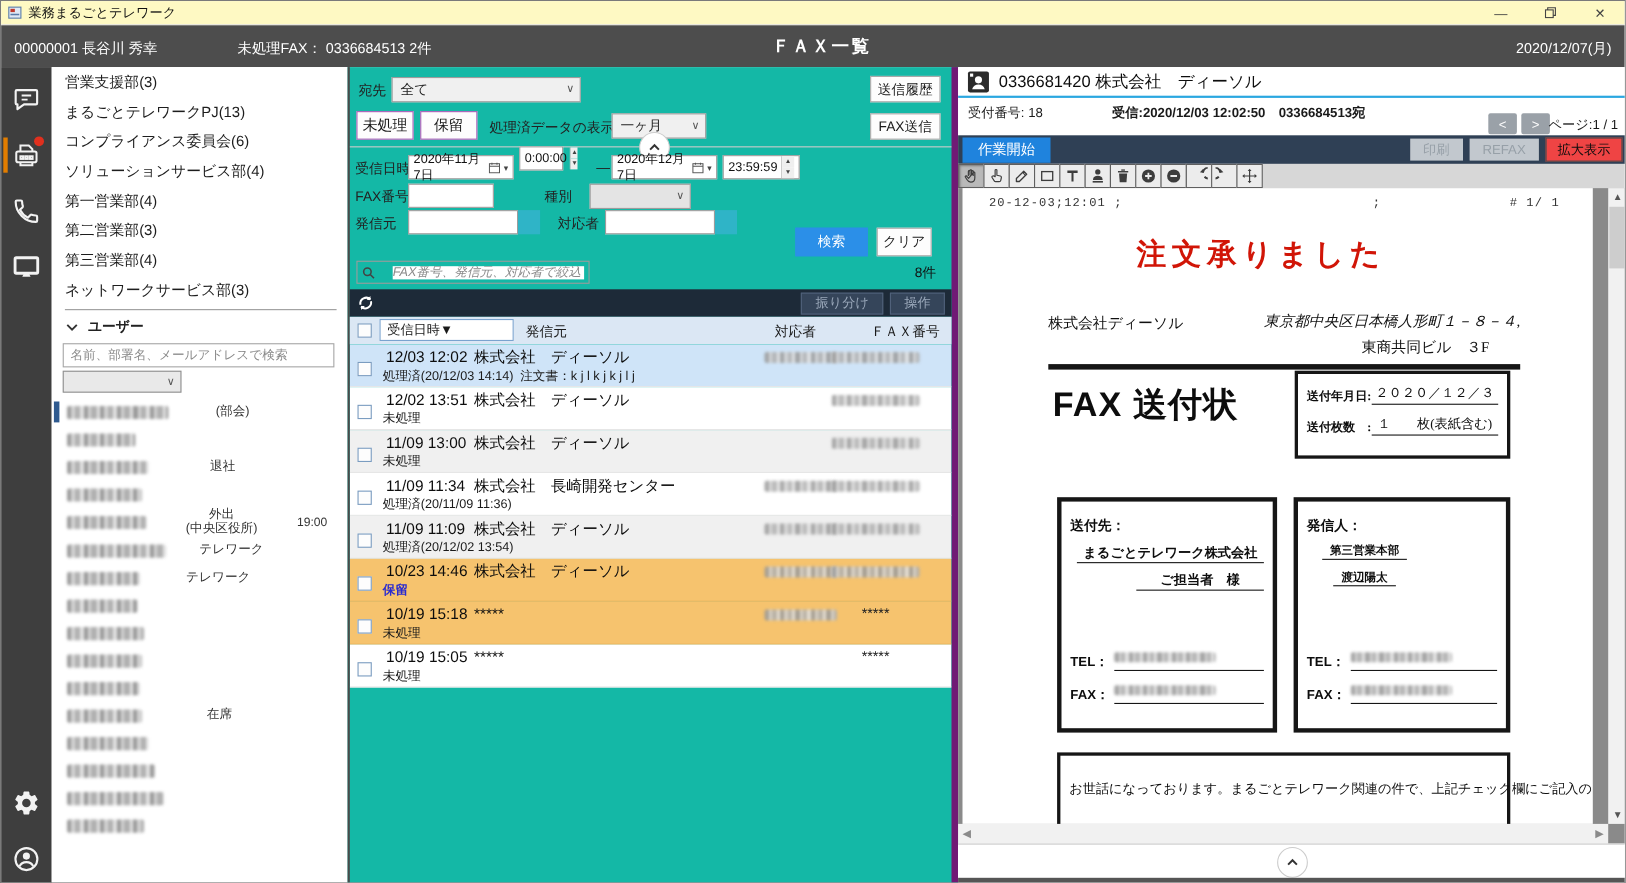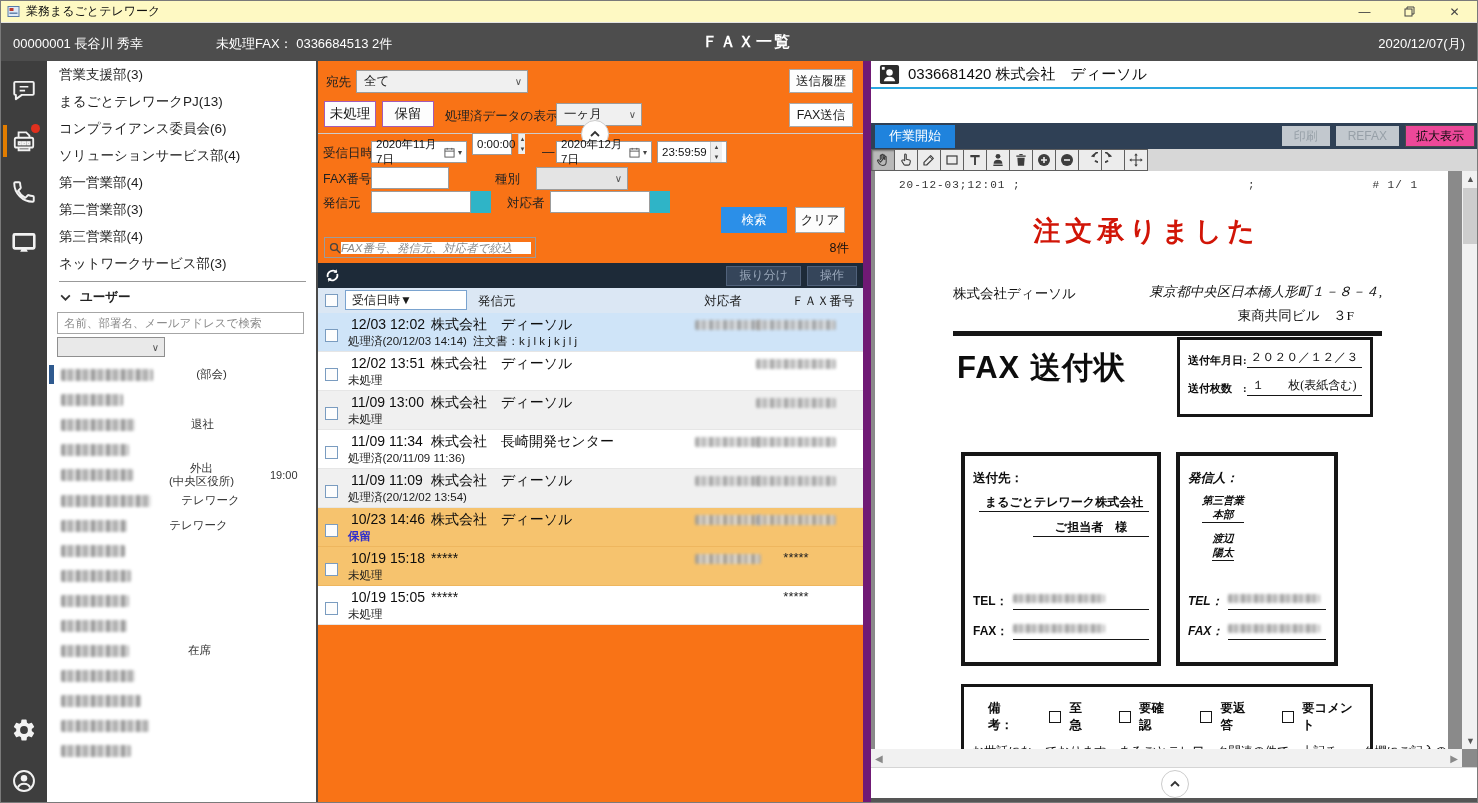--- a/index.html
+++ b/index.html
@@ -52,36 +52,36 @@
   .usr-combo { width:108px; height:20px; margin-left:10px; background:#e9e9e9; border:1px solid #8f8f8f; position:relative; cursor:pointer; }
   .usr-combo .car { position:absolute; right:5px; top:4px; color:#555; font-size:10px; }
   .userlist { margin-top:5px; }
   .user-row { position:relative; display:flex; align-items:center; min-height:25px; padding:0 8px 0 14px; cursor:pointer; }
   .user-row .selbar { position:absolute; left:2px; top:3px; bottom:3px; width:5px; background:#2f5a8f; }
   .u-name { height:12px; border-radius:2px; background:repeating-linear-gradient(90deg,#8f8f8f 0 4px,#cfcfcf 4px 7px,#a8a8a8 7px 12px,#e0e0e0 12px 15px); filter:blur(1.4px); opacity:.9; }
   .u-status { flex:1; text-align:center; font-size:11.5px; color:#333; white-space:pre-line; line-height:13px; }
   .u-time { width:38px; text-align:left; font-size:11px; color:#333; }
 
   
-  .mpanel { width:555px; flex:0 0 555px; position:relative; background:#f97316; border-left:2px solid #4a4a4a; border-right:8px solid #701a75; }
+  .mpanel { width:555px; flex:0 0 555px; position:relative; background:#14b8a6; border-left:2px solid #4a4a4a; border-right:6px solid #701a75; }
   .f-label { font-size:12.5px; color:#222; }
   .selbox { position:absolute; height:23px; background:#f0f0f0; border:1px solid #9c9c9c; font-size:12.5px; color:#222; display:flex; align-items:center; padding:0 18px 0 7px; cursor:pointer; }
   .selbox .car { position:absolute; right:5px; top:5px; color:#555; font-size:10px; }
   .btn { display:flex; align-items:center; justify-content:center; font-size:12.5px; color:#1a1a1a; background:#fdfdfd; border:1px solid #a9a9a9; cursor:pointer; }
   .btn.purple { border:1.5px solid #a45bb5; font-size:13.5px; }
   .btn.blue { background:#2b8fe8; border:1px solid #2b8fe8; color:#fff; }
   .inp { position:absolute; height:22px; border:1px solid #9c9c9c; background:#fff; }
   .teal { position:absolute; width:20px; height:22px; background:#2fb4c7; cursor:pointer; }
   .dtfield { position:absolute; height:22px; border:1px solid #9c9c9c; background:#fff; font-size:12px; color:#111; display:flex; align-items:center; padding:0 4px; gap:3px; }
   .dtfield .grow { flex:1; }
   .spin { width:13px; height:20px; display:flex; flex-direction:column; border-left:1px solid #ccc; }
   .spin span { flex:1; display:flex; align-items:center; justify-content:center; font-size:6px; color:#444; background:#efefef; }
   .chev-div { position:absolute; left:0; right:0; top:72px; border-top:1px solid #ccc; }
   .chev-circle { position:absolute; left:263px; top:-14px; width:28px; height:28px; background:#fff; border:1px solid #ccc; border-radius:50%; display:flex; align-items:center; justify-content:center; color:#333; cursor:pointer; }
-  .searchbox { position:absolute; left:6px; top:176px; width:212px; height:21px; border:1px solid #9c9c9c; display:flex; align-items:center; padding:0 4px; gap:0; }
+  .searchbox { position:absolute; left:6px; top:176px; width:212px; height:21px; border:1px solid #9c9c9c; display:flex; align-items:center; padding:0 4px; gap:16px; }
   .searchbox input { border:0; outline:0; flex:1; font-size:11.5px; font-style:italic; color:#555; font-family:inherit; min-width:0; }
   .searchbox input::placeholder { color:#8a8a8a; font-style:italic; }
   .cnt { position:absolute; right:14px; top:179px; font-size:12.5px; color:#111; }
   .darkbar { position:absolute; left:0; right:0; top:202px; height:25px; background:#1d2a38; display:flex; align-items:center; padding:0 6px; gap:6px; }
   .darkbar .svgi { color:#fff; width:17px; height:17px; cursor:pointer; }
   .darkbar .sp { flex:1; }
   .dbtn { height:20px; padding:0 12px; background:#35455a; border:1px solid #50617a; color:#9aa8ba; font-size:12px; display:flex; align-items:center; cursor:default; }
   .colhead { position:absolute; left:0; right:0; top:227px; height:25px; background:#dbe7f4; font-size:12.5px; color:#1a1a1a; }
   .colhead .cb { top:6px; }
   .sortbox { position:absolute; left:27px; top:2px; width:122px; height:20px; background:#fff; border:1px solid #7aa3cf; font-size:12px; display:flex; align-items:center; padding:0 6px; cursor:pointer; }
@@ -115,21 +115,21 @@
   .pv-info { position:absolute; left:0; right:0; top:30px; height:32px; }
   .pv-receipt { position:absolute; left:9px; top:3px; font-size:12px; color:#1a1a1a; }
   .pv-received { position:absolute; left:140px; top:3px; font-size:12px; font-weight:bold; color:#1a1a1a; }
   .pv-nav { position:absolute; right:70px; top:12px; display:flex; gap:4px; }
   .pv-navbtn { width:26px; height:19px; background:#9aa1a8; color:#fff; display:flex; align-items:center; justify-content:center; font-size:12px; border-radius:2px; cursor:pointer; }
   .pv-page { position:absolute; right:8px; top:14px; font-size:12px; color:#1a1a1a; }
   .pv-actions { position:absolute; left:0; right:0; top:62px; height:26px; background:#2f4055; display:flex; align-items:center; padding:0 4px; gap:6px; }
   .pv-start { height:23px; padding:0 14px; background:#1f83dd; color:#fff; font-size:13px; display:flex; align-items:center; cursor:pointer; }
   .pv-actions .sp { flex:1; }
   .pv-gbtn { height:20px; padding:0 12px; background:#c2c8ce; color:#97a0a8; font-size:12px; display:flex; align-items:center; cursor:default; }
-  .pv-wbtn { height:22px; padding:0 10px; background:#ec4899; border:1px solid #4a4a4a; color:#0d0d0d; font-size:12px; display:flex; align-items:center; cursor:pointer; }
+  .pv-wbtn { height:22px; padding:0 10px; background:#ef4444; border:1px solid #4a4a4a; color:#0d0d0d; font-size:12px; display:flex; align-items:center; cursor:pointer; }
   .pv-tools { position:absolute; left:0; right:0; top:88px; height:22px; background:#d7d7d7; display:flex; align-items:flex-start; }
   .tb-btn { width:24px; height:22px; background:#ececec; border:1px solid #5f5f5f; margin-right:-1px; display:flex; align-items:center; justify-content:center; color:#3d3d3d; cursor:pointer; }
   .tb-btn .svgi { width:16px; height:16px; }
   .tb-btn.active { background:#b9b9b9; box-shadow:inset 1px 1px 2px rgba(0,0,0,.35); }
 
   .docarea { position:absolute; left:0; right:0; top:110px; height:596px; background:#8a8a8a; }
   .vscroll { position:absolute; right:0; top:0; bottom:18px; width:17px; background:#f1f1f1; }
   .vscroll .arr { position:absolute; left:0; width:17px; height:16px; display:flex; align-items:center; justify-content:center; color:#555; font-size:9px; cursor:pointer; }
   .vscroll .thumb { position:absolute; left:1px; right:1px; top:17px; height:56px; background:#cdcdcd; cursor:pointer; }
   .hscroll { position:absolute; left:0; right:17px; bottom:0; height:18px; background:#f1f1f1; display:flex; align-items:center; justify-content:space-between; padding:0 4px; color:#8a8a8a; font-size:10px; }
@@ -140,21 +140,21 @@
   .d-company { position:absolute; left:78px; top:114px; font-size:13.5px; color:#111; }
   .d-addr1 { position:absolute; right:66px; top:112px; font-size:13.5px; color:#111;font-style:italic; }
   .d-addr2 { position:absolute; right:94px; top:136px; font-size:13.5px; color:#111; }
   .d-rule { position:absolute; left:78px; right:66px; top:160px; height:5px; background:#161616; }
   .d-title { position:absolute; left:82px; top:176px; font-size:31px; font-weight:bold; letter-spacing:1px; color:#0d0d0d; font-family:"Liberation Sans",sans-serif; }
   .d-infobox { position:absolute; left:302px; top:166px; width:196px; height:80px; border:3px solid #161616; padding:9px 8px 0 8px; }
   .d-irow { display:flex; align-items:flex-end; margin-bottom:9px; }
   .d-ilabel { font-size:11px; font-weight:bold; color:#0d0d0d; white-space:nowrap; }
   .d-ival { flex:1; border-bottom:1.5px solid #161616; font-size:12px; color:#0d0d0d; text-align:center; padding-bottom:1px; white-space:nowrap; }
   .d-box { position:absolute; top:281px; height:214px; border:4px solid #161616; }
-  .d-box.to { left:86px; width:200px; } .d-box.from { left:301px; width:162px;font-style:italic; }
+  .d-box.to { left:86px; width:200px; } .d-box.from { left:301px; width:197px; }
   .d-boxlabel { position:absolute; left:8px; top:14px; font-size:12.5px; font-weight:bold; color:#0d0d0d; }
   .d-uline { border-bottom:1.2px solid #161616; text-align:center; font-weight:bold; color:#0d0d0d; }
   .d-telrow { position:absolute; left:8px; right:8px; display:flex; align-items:flex-end; gap:4px; }
   .d-tellabel { font-size:12px; font-weight:bold; font-family:"Liberation Sans",sans-serif; color:#0d0d0d; width:36px; }
   .d-telval { flex:1; border-bottom:1.2px solid #161616; padding-bottom:2px; }
   .dblur { display:inline-block; height:9px; width:92px; border-radius:2px; background:repeating-linear-gradient(90deg,#8f8f8f 0 4px,#cfcfcf 4px 6px,#a5a5a5 6px 10px,#dcdcdc 10px 13px); filter:blur(1.4px); opacity:.8; }
   .d-remarks { position:absolute; left:86px; top:513px; width:412px; height:75px; border:3.5px solid #161616; padding:13px 8px 0 8px; }
   .d-remrow { display:flex; align-items:center; font-size:12.5px; font-weight:bold; color:#0d0d0d; padding-left:16px; gap:8px; }
   .d-chk { width:12px; height:12px; border:1.6px solid #161616; background:#fff; margin-left:18px; flex:0 0 12px; }
   .d-note { margin-top:9px; font-size:12px; color:#0d0d0d; white-space:nowrap; }
@@ -564,20 +564,29 @@
         <span class="svgi">
           <svg viewBox="0 0 22 22">
               <rect x="1" y="1" width="20" height="20" rx="2" fill="#2b2b2b"></rect>
               <rect x="3" y="3" width="3" height="3" fill="#fff"></rect>
               <circle cx="11" cy="9" r="3.4" fill="#fff"></circle>
               <path d="M5 18c.7-3.2 3-4.6 6-4.6s5.3 1.4 6 4.6z" fill="#fff"></path>
             </svg>
           </span>
         <span class="pv-title">0336681420 株式会社　ディーソル</span>
       </div>
+      <div class="pv-info">
+        <span class="pv-receipt">受付番号: 18</span>
+        <span class="pv-received">受信:2020/12/03 12:02:50　0336684513宛</span>
+        <div class="pv-nav">
+          <div class="pv-navbtn">&lt;</div>
+          <div class="pv-navbtn">&gt;</div>
+        </div>
+        <span class="pv-page">ページ:1 / 1</span>
+      </div>
       <div class="pv-actions">
         <div class="pv-start">作業開始</div>
         <span class="sp"></span>
         <div class="pv-gbtn">印刷</div>
         <div class="pv-gbtn">REFAX</div>
         <div class="pv-wbtn">拡大表示</div>
       </div>
       <div class="pv-tools" id="pvtools">
           <div class="tb-btn active">
             <span class="svgi" style="width:16px;height:16px">
@@ -718,31 +727,20 @@
             <div class="d-telrow" style="bottom:52px">
                 <span class="d-tellabel">TEL：</span>
                 <span class="d-telval"><span class="dblur"></span></span>
               </div>
             <div class="d-telrow" style="bottom:22px">
                 <span class="d-tellabel">FAX：</span>
                 <span class="d-telval"><span class="dblur"></span></span>
               </div>
           </div>
           <div class="d-remarks">
-            <div class="d-remrow" id="remrow">
-                <span>備考：</span>
-                <span class="d-chk"></span>
-                <span>至急</span>
-                <span class="d-chk"></span>
-                <span>要確認</span>
-                <span class="d-chk"></span>
-                <span>要返答</span>
-                <span class="d-chk"></span>
-                <span>要コメント</span>
-              </div>
             <div class="d-note">お世話になっております。まるごとテレワーク関連の件で、上記チェック欄にご記入の</div>
           </div>
         </div>
         <div class="vscroll">
           <div class="arr" style="top:0">▲</div>
           <div class="thumb"></div>
           <div class="arr" style="bottom:0">▼</div>
         </div>
         <div class="hscroll">
             <span>◀</span>

